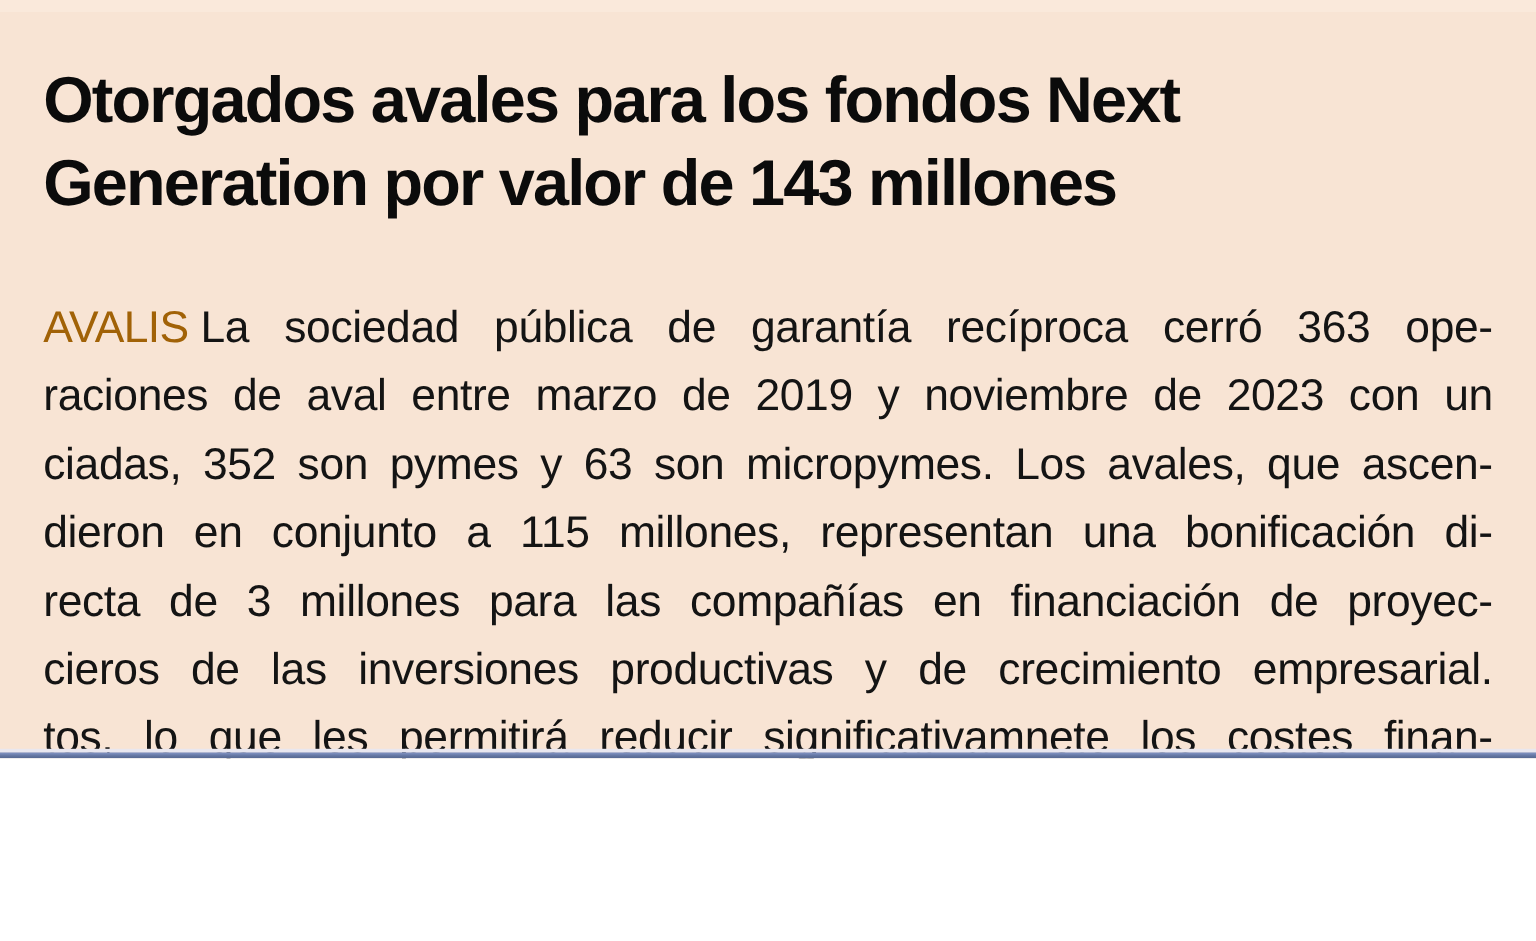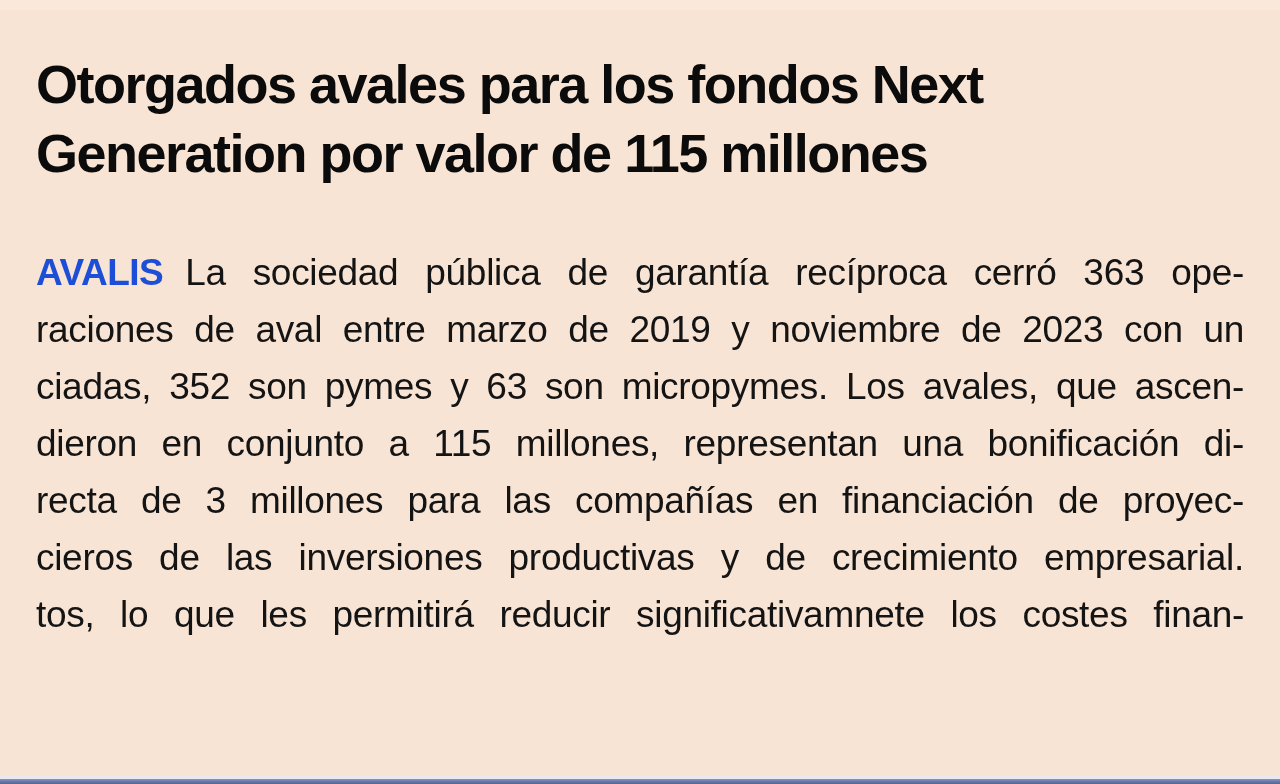--- a/index.html
+++ b/index.html
@@ -2,21 +2,21 @@
 <html><head>
 <meta charset="utf-8">
 <style>
   html, body {
     margin: 0;
     padding: 0;
   }
   .page {
     position: relative;
     width: 1280px;
-    height: 784px;
+    height: 632px;
     background: #f8e4d4;
     overflow: hidden;
     font-family: "Liberation Sans", sans-serif;
   }
   .page::before {
     content: "";
     position: absolute;
     top: 0; left: 0; right: 0;
     height: 10px;
     background: #fbecdf;
@@ -44,23 +44,23 @@
   .body-line {
     font-size: 37px;
     letter-spacing: -0.3px;
     line-height: 57px;
     white-space: nowrap;
     text-align: justify;
     text-align-last: justify;
     -moz-text-align-last: justify;
   }
   .lead-word {
-    font-weight: 700;
-    color: #1d4ed8;
-    margin-right: 22px;
+    font-weight: 400;
+    color: #a16207;
+    margin-right: 10px;
     letter-spacing: -0.5px;
   }
   .bottom-rule {
     position: absolute;
     left: 0; right: 0; bottom: 0;
     height: 8px;
   }
   .bottom-rule .rule-light {
     height: 3px;
     background: #e9e7ef;
@@ -71,21 +71,21 @@
   }
 </style>
 </head>
 <body>
 
 <div class="page">
   <div class="article">
 
     <h1 class="headline" style="margin:0;">
       <div class="hl-line">Otorgados avales para los fondos Next</div>
-      <div class="hl-line">Generation por valor de 115 millones</div>
+      <div class="hl-line">Generation por valor de 143 millones</div>
     </h1>
 
     <div class="body-text">
       <div class="body-line">
         <span class="lead-word">AVALIS</span><span>La sociedad pública de garantía recíproca cerró 363 ope-</span>
       </div>
       <div class="body-line">raciones de aval entre marzo de 2019 y noviembre de 2023 con un</div>
       <div class="body-line">ciadas, 352 son pymes y 63 son micropymes. Los avales, que ascen-</div>
       <div class="body-line">dieron en conjunto a 115 millones, representan una bonificación di-</div>
       <div class="body-line">recta de 3 millones para las compañías en financiación de proyec-</div>

